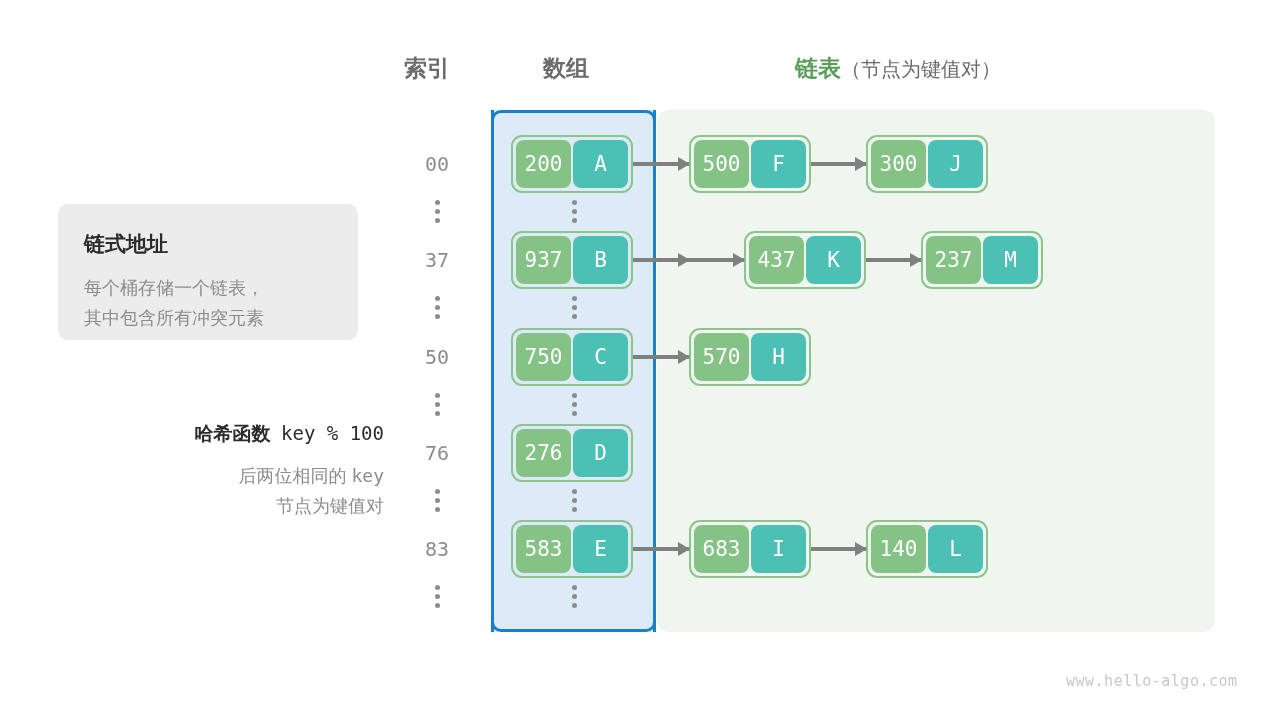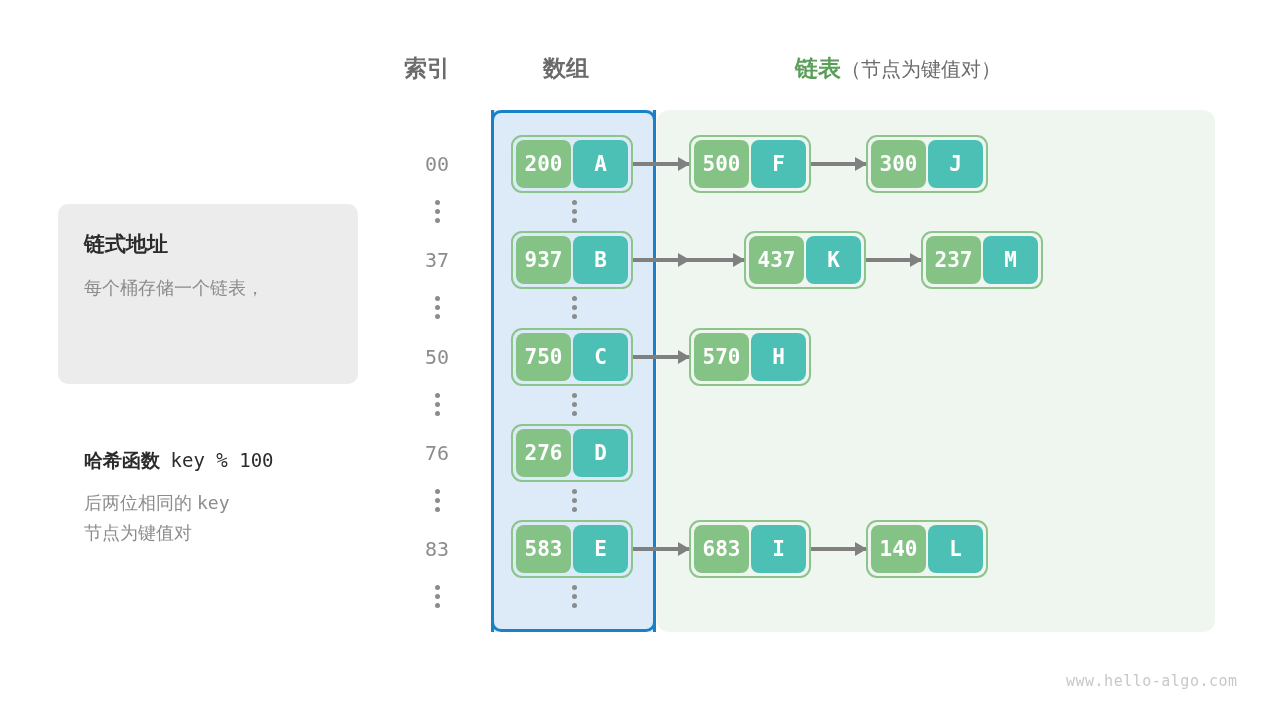--- a/index.html
+++ b/index.html
@@ -74,43 +74,44 @@
     border-bottom: 3px solid #1a80c8;
     border-radius: 0 0 10px 10px;
   }
 
   
   #infobox {
     position: absolute;
     left: 58px;
     top: 204px;
     width: 300px;
-    height: 180px;
+    height: 136px;
     background: #ececec;
     border-radius: 10px;
     box-sizing: border-box;
     padding: 26px 0 0 26px;
   }
   #infobox .title {
     font-size: 21px;
     font-weight: bold;
     color: #2b2b2b;
     margin-bottom: 16px;
   }
   #infobox .body {
     font-size: 18px;
     color: #8c8c8c;
     line-height: 1.65;
   }
 
   #hashnote {
     position: absolute;
     left: 84px;
-    top: 448px;
+    top: 421px;
     width: 300px;
+    text-align: right;
   }
   #hashnote .title {
     font-size: 19px;
     font-weight: bold;
     color: #2b2b2b;
     white-space: nowrap;
     margin-bottom: 14px;
   }
   #hashnote .title .mono {
     font-family: "DejaVu Sans Mono", "Liberation Mono", monospace;
@@ -166,21 +167,20 @@
   }
   .node .key, .node .val {
     display: flex;
     align-items: center;
     justify-content: center;
     color: #ffffff;
     font-family: "DejaVu Sans Mono", "Liberation Mono", monospace;
     font-size: 21px;
     border-radius: 8px;
     box-sizing: border-box;
-    font-weight: bold;
   }
   .node .key {
     background: #85c285;
     width: 55px;
   }
   .node .val {
     background: #4cc0b4;
     width: 55px;
     margin-left: 2px;
   }
@@ -246,20 +246,21 @@
 <div class="hdr hdr-array">数组</div>
 <div class="hdr hdr-list"><span>链表</span><span class="sub">（节点为键值对）</span></div>
 
 <div id="bucket-panel"></div>
 <div id="array-panel"></div>
 
 <div id="infobox">
   <div class="title">链式地址</div>
   <div class="body">
     <div>每个桶存储一个链表，</div>
+    <div>其中包含所有冲突元素</div>
   </div>
 </div>
 
 <div id="hashnote">
   <div class="title"><span>哈希函数</span>&nbsp;&nbsp;<span class="mono">key % 100</span></div>
   <div class="body">
     <div><span>后两位相同的</span>&nbsp;<span class="mono">key</span></div>
     <div>节点为键值对</div>
   </div>
 </div>

